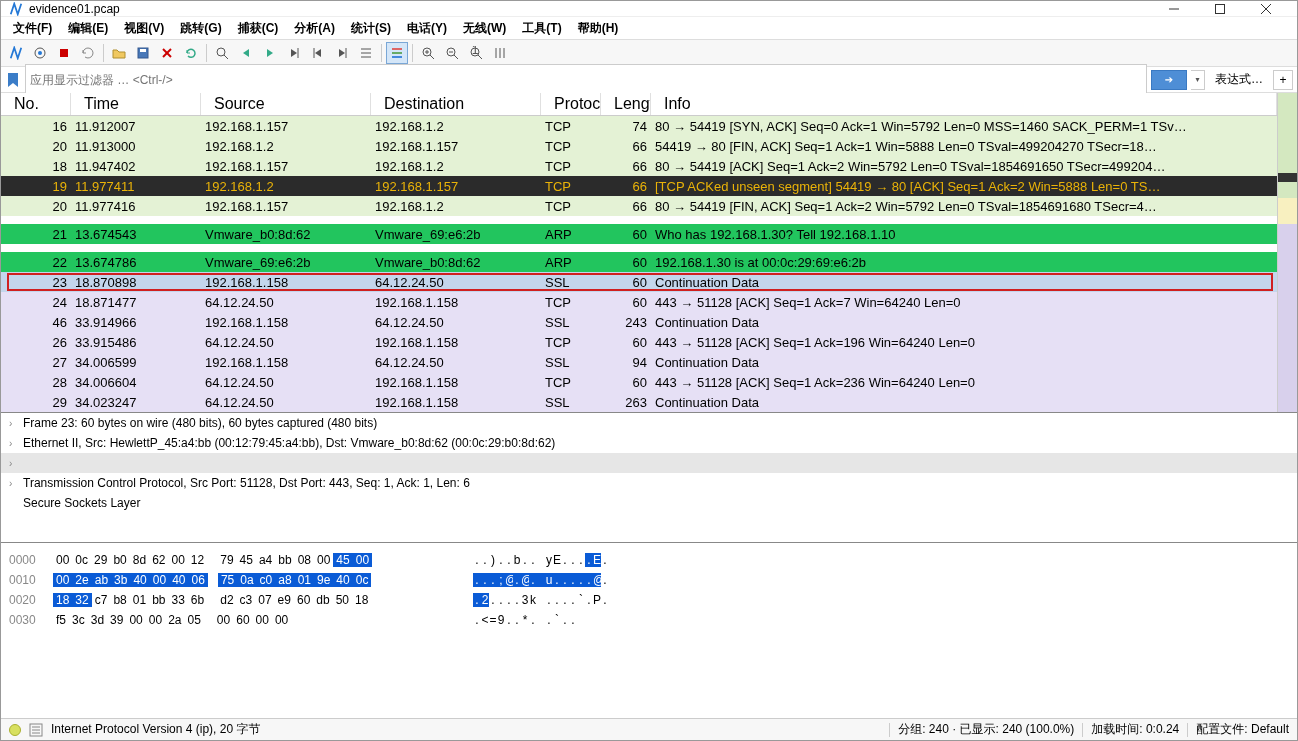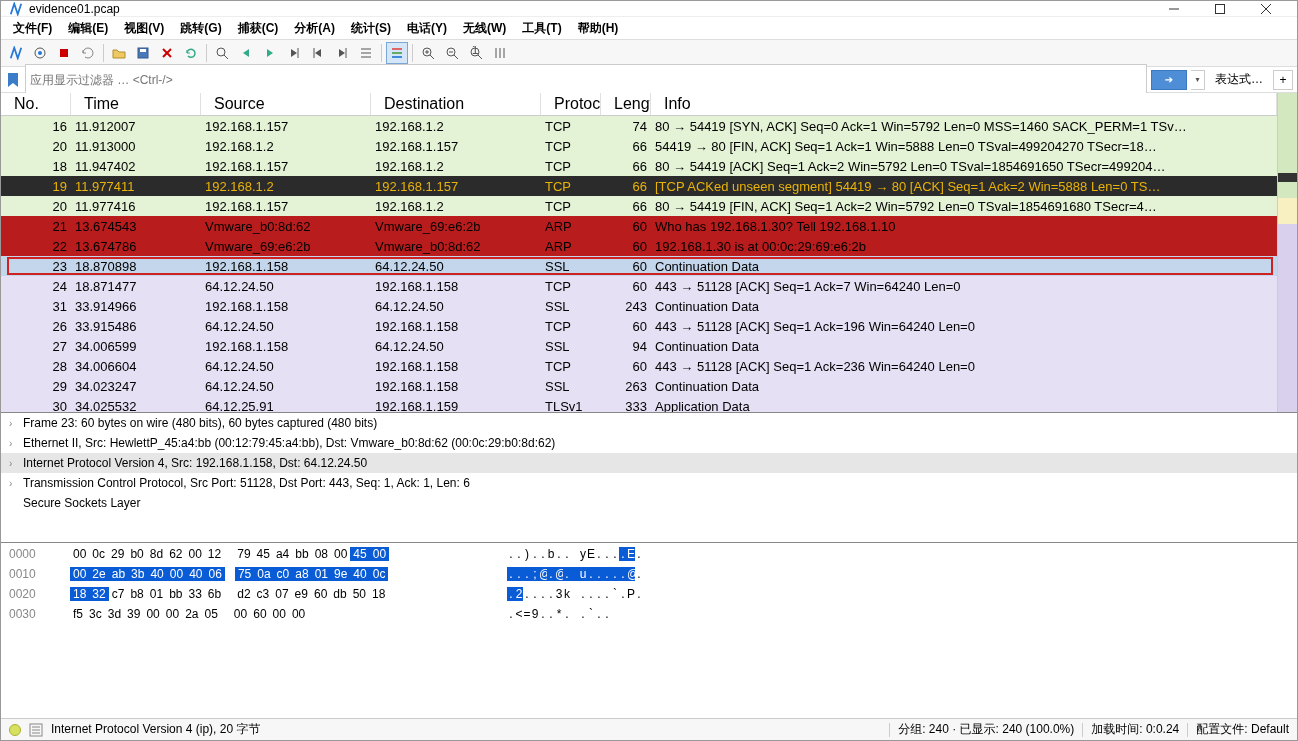--- a/index.html
+++ b/index.html
@@ -22,30 +22,30 @@
 .filterbar .label { padding:0 6px; }
 .filterbar .plus { width:20px; height:20px; border:1px solid #ccc; display:flex; align-items:center; justify-content:center; }
 .packets { flex:0 0 320px; display:flex; overflow:hidden; border-bottom:1px solid #888; position:relative; }
 .ptable { flex:1; overflow:auto; position:relative; }
 .phead { display:flex; background:#fff; border-bottom:1px solid #ccc; position:sticky; top:0; z-index:2; }
 .phead .col { padding:2px 13px; font-size:16px; border-right:1px solid #e0e0e0; white-space:nowrap; overflow:hidden; }
 .prow { display:flex; height:20px; align-items:center; font-family:"Consolas","Courier New",monospace; }
 .prow .cell { padding:0 4px; font-size:13px; white-space:nowrap; overflow:hidden; }
 .c-no{width:70px;text-align:right;} .c-time{width:130px;} .c-src{width:170px;} .c-dst{width:170px;} .c-proto{width:60px;} .c-len{width:50px;text-align:right;padding-right:8px;} .c-info{flex:1;}
 .phead .c-no{text-align:left;} .phead .c-len{text-align:center;}
-.bg-green{background:#e4f2d5;} .bg-dark{background:#2b2b2b;color:#eab308;} .bg-yellow{background:#b91c1c;} .bg-purple{background:#e6e0f5;} .bg-sel{background:#c4d6ec;position:relative;}
+.bg-green{background:#e4f2d5;} .bg-dark{background:#2b2b2b;color:#eab308;} .bg-yellow{background:#22c55e;margin-top:8px;} .bg-purple{background:#e6e0f5;} .bg-sel{background:#c4d6ec;position:relative;}
 .bg-sel::before{content:"";position:absolute;left:6px;top:1px;right:4px;bottom:1px;border:2px solid #d02020;pointer-events:none;}
 .minimap{width:20px;background:#fff;border-left:1px solid #ccc;display:flex;flex-direction:column;}
 .minimap .mm{flex:1;}
 .details{flex:0 0 130px;overflow:auto;border-bottom:1px solid #888;font-family:"Consolas","Courier New",monospace;font-size:13px;background:#fff;}
 .details .row{padding:2px 8px;display:flex;align-items:center;height:20px;}
 .details .row.sel{background:#e6e6e6;}
 .details .chev{width:14px;display:inline-block;color:#888;font-size:10px;}
 .hex{flex:1;overflow:auto;background:#fff;font-family:"Consolas","Courier New",monospace;font-size:13px;padding:4px 8px;}
-.hex .hrow{display:flex;height:20px;align-items:flex-start;gap:17px;}
+.hex .hrow{display:flex;height:20px;align-items:flex-end;}
 .hex .off{width:44px;color:#888;}
 .hex .bytegroup{width:400px;display:flex;}
 .hex .b{padding:0 3px;}
 .hex .ascii{margin-left:20px;display:flex;}
 .hex .a{width:8px;text-align:center;}
 .hex .hl{background:#0a5bd6;color:#fff;}
 .statusbar{height:22px;border-top:1px solid #ccc;background:#f7f7f7;display:flex;align-items:center;padding:0 8px;gap:8px;font-size:12px;}
 .statusbar .led{width:12px;height:12px;border-radius:50%;background:#d8e060;border:1px solid #aab030;}
 .statusbar .flex{flex:1;}
 .statusbar .sep{width:1px;height:14px;background:#ccc;}
@@ -320,21 +320,21 @@
         <div class="prow bg-purple">
           <div class="cell c-no">24</div>
           <div class="cell c-time">18.871477</div>
           <div class="cell c-src">64.12.24.50</div>
           <div class="cell c-dst">192.168.1.158</div>
           <div class="cell c-proto">TCP</div>
           <div class="cell c-len">60</div>
           <div class="cell c-info">443 → 51128 [ACK] Seq=1 Ack=7 Win=64240 Len=0</div>
         </div>
         <div class="prow bg-purple">
-          <div class="cell c-no">31</div>
+          <div class="cell c-no">46</div>
           <div class="cell c-time">33.914966</div>
           <div class="cell c-src">192.168.1.158</div>
           <div class="cell c-dst">64.12.24.50</div>
           <div class="cell c-proto">SSL</div>
           <div class="cell c-len">243</div>
           <div class="cell c-info">Continuation Data</div>
         </div>
         <div class="prow bg-purple">
           <div class="cell c-no">26</div>
           <div class="cell c-time">33.915486</div>
@@ -395,21 +395,20 @@
     <div class="row">
       <span class="chev">›</span>
       <span>Frame 23: 60 bytes on wire (480 bits), 60 bytes captured (480 bits)</span>
     </div>
     <div class="row">
       <span class="chev">›</span>
       <span>Ethernet II, Src: HewlettP_45:a4:bb (00:12:79:45:a4:bb), Dst: Vmware_b0:8d:62 (00:0c:29:b0:8d:62)</span>
     </div>
     <div class="row sel">
       <span class="chev">›</span>
-      <span>Internet Protocol Version 4, Src: 192.168.1.158, Dst: 64.12.24.50</span>
     </div>
     <div class="row">
       <span class="chev">›</span>
       <span>Transmission Control Protocol, Src Port: 51128, Dst Port: 443, Seq: 1, Ack: 1, Len: 6</span>
     </div>
     <div class="row">
       <span class="chev"></span>
       <span>Secure Sockets Layer</span>
     </div>
   </div>

